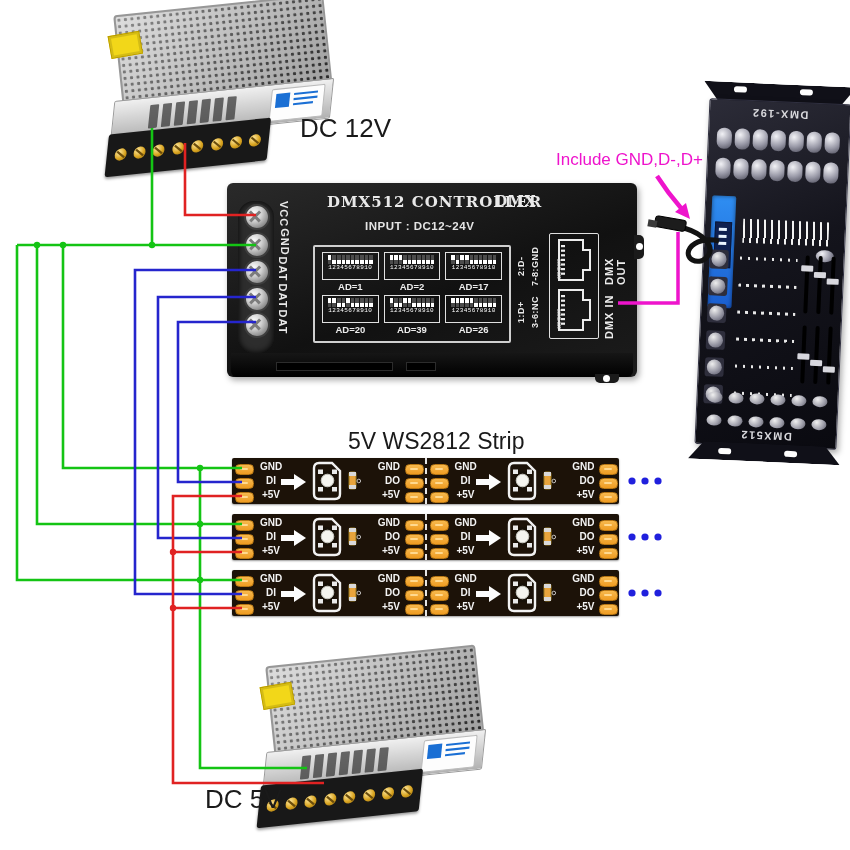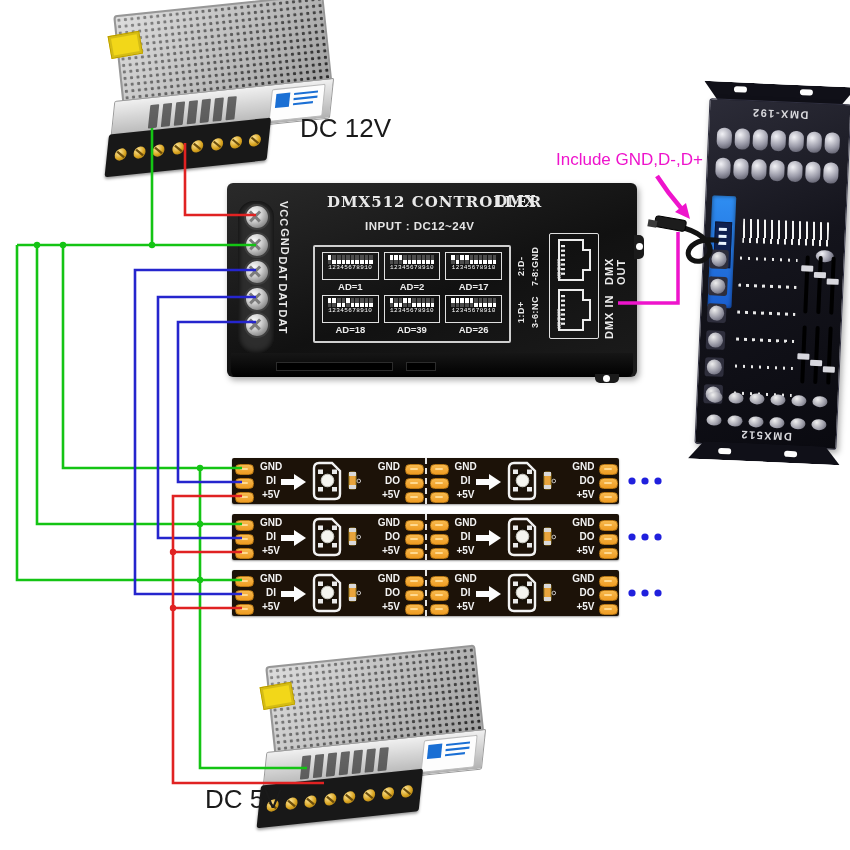--- a/index.html
+++ b/index.html
@@ -293,21 +293,21 @@
               </div>
               <div class="dip-t off">
                 <i></i>
               </div>
               <div class="dip-t off">
                 <i></i>
               </div>
             </div>
             <div class="dip-scale">12345678910</div>
           </div>
-          <div class="dip-ad">AD=18</div>
+          <div class="dip-ad">AD=20</div>
         </div>
         <div class="dip">
           <div class="dip-box">
             <div class="dip-toggles">
               <div class="dip-t on">
                 <i></i>
               </div>
               <div class="dip-t off">
                 <i></i>
               </div>
@@ -426,20 +426,21 @@
       <div class="screw" style="left: 17px; top: 49px;"></div>
       <div class="term-label" style="left: 44px; top: 53px;">GND</div>
       <div class="screw" style="left: 17px; top: 76px;"></div>
       <div class="term-label" style="left: 44px; top: 80px;">DAT</div>
       <div class="screw" style="left: 17px; top: 103px;"></div>
       <div class="term-label" style="left: 44px; top: 107px;">DAT</div>
       <div class="screw" style="left: 17px; top: 129px;"></div>
       <div class="term-label" style="left: 44px; top: 133px;">DAT</div>
     </div>
 
+  <div class="biglabel" style="left:348px;top:428px;font-size:23px;">5V WS2812 Strip</div>
 
   <div id="strips">
       <div class="strip-row" style="left: 232px; top: 458px; width: 387px; height: 46px; background: rgb(28, 18, 8);">
         <div class="seg">
           <div class="pad" style="left: 3px; top: 6px;"></div>
           <div class="pinlab" style="left: 21px; top: 3px; text-align: center;">GND</div>
           <div class="pad" style="left: 3px; top: 20px;"></div>
           <div class="pinlab" style="left: 21px; top: 17px; text-align: center;">DI</div>
           <div class="pad" style="left: 3px; top: 34px;"></div>
           <div class="pinlab" style="left: 21px; top: 31px; text-align: center;">+5V</div>

